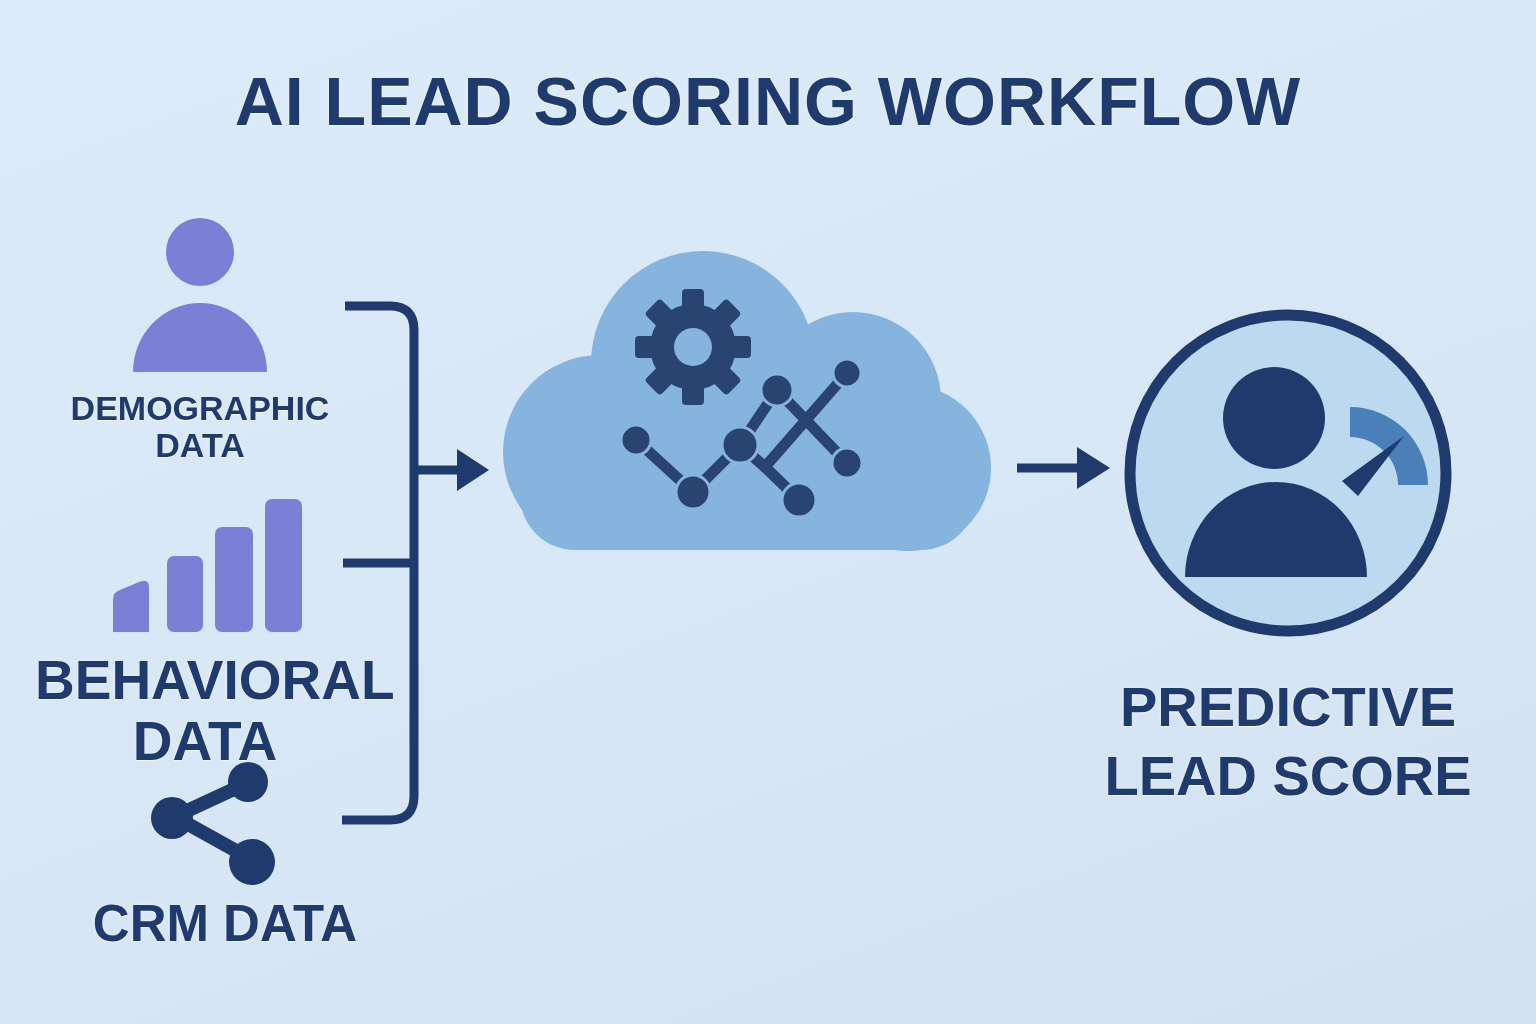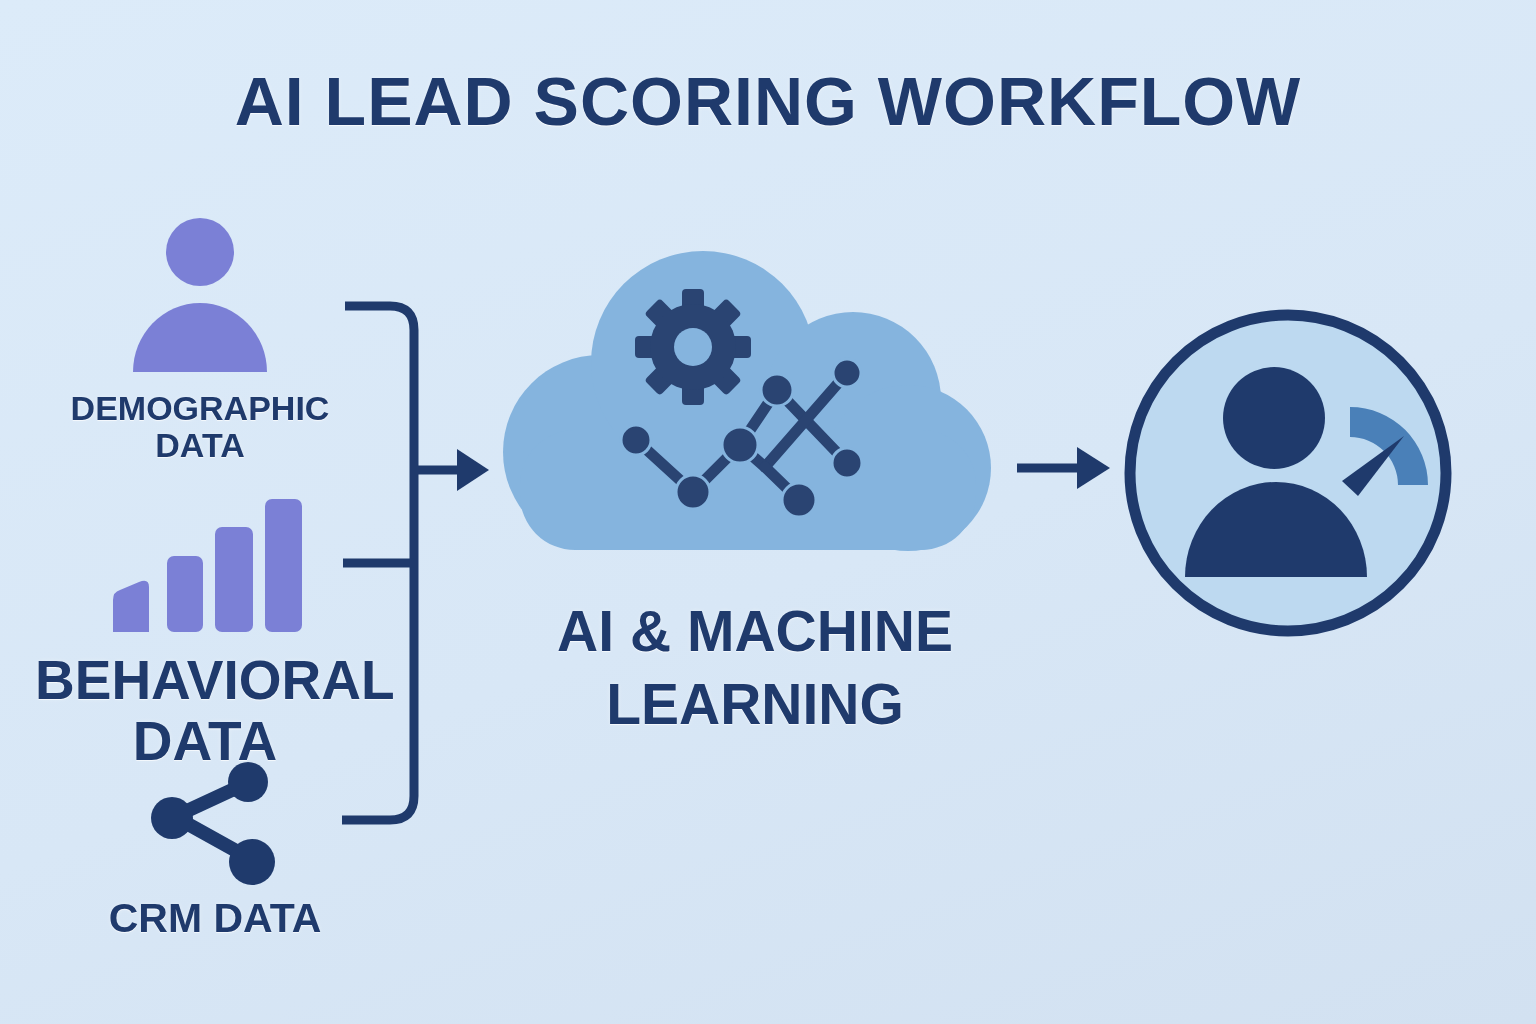--- a/index.html
+++ b/index.html
@@ -22,21 +22,21 @@
     letter-spacing:0px;
     text-shadow:0 1px 0 rgba(255,255,255,.65), 0 0 5px rgba(255,255,255,.35);
     user-select:none;
   }
   .title{
     left:0;top:66px;width:1536px;
     font-size:68px;line-height:1.05;letter-spacing:1px;
   }
   .lbl-demographic{left:30px;top:390px;width:340px;font-size:34px;line-height:1.1;}
   .lbl-behavioral{left:35px;top:650px;width:340px;font-size:55px;line-height:1.1;}
-  .lbl-crm{left:45px;top:896px;width:340px;font-size:41px;line-height:1.1;}
+  .lbl-crm{left:55px;top:896px;width:340px;font-size:51px;line-height:1.1;}
   .lbl-ai{left:495px;top:595px;width:520px;font-size:57px;line-height:1.28;}
   .lbl-score{left:1043px;top:672px;width:490px;font-size:56px;line-height:1.24;}
 </style>
 </head>
 <body>
 
 <div class="stage">
 
   <svg class="shapes" viewBox="0 0 1536 1024" aria-hidden="true">
 
@@ -127,15 +127,15 @@
       <polygon points="1342,481 1358,496 1404,436" fill="var(--navy)"></polygon>
     </g>
   </svg>
 
   <div class="lbl title">AI LEAD SCORING WORKFLOW</div>
   <div class="lbl lbl-demographic">DEMOGRAPHIC
 DATA</div>
   <div class="lbl lbl-behavioral">BEHAVIORAL
 DATA</div>
   <div class="lbl lbl-crm">CRM DATA</div>
-  <div class="lbl lbl-ai">AI &amp; MACHINE
-LEARNING</div>
+  <div class="lbl lbl-score">PREDICTIVE
+LEAD SCORE</div>
 </div>
 
 </body></html>

